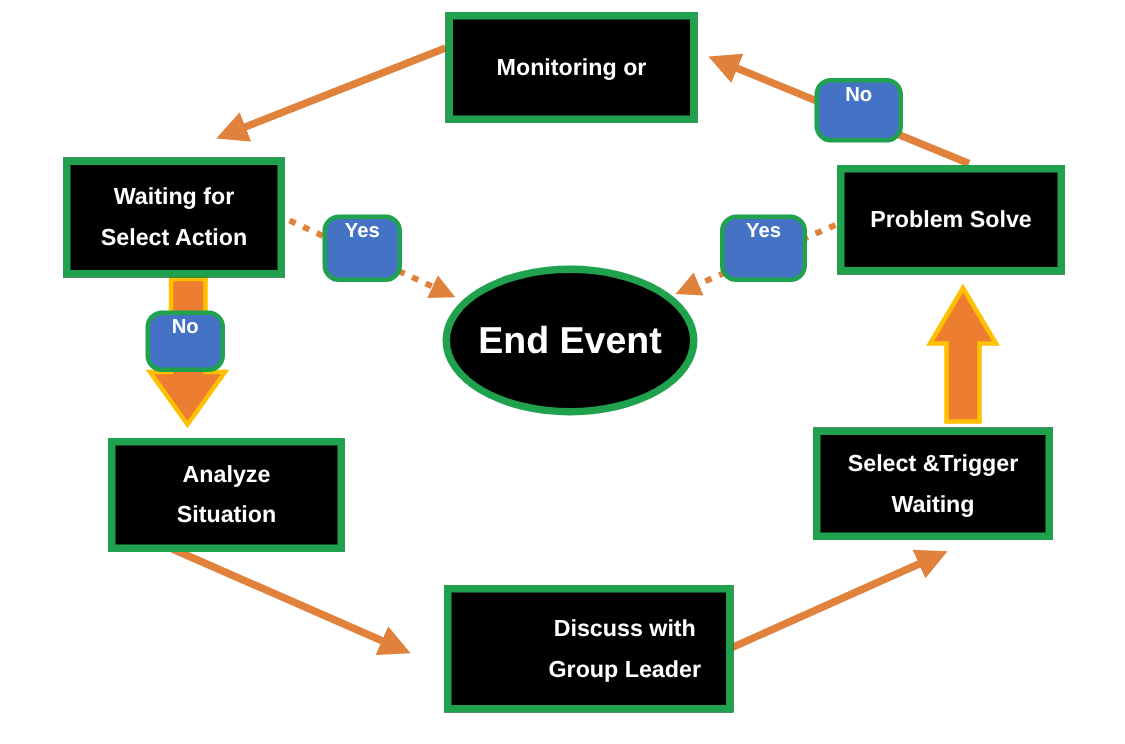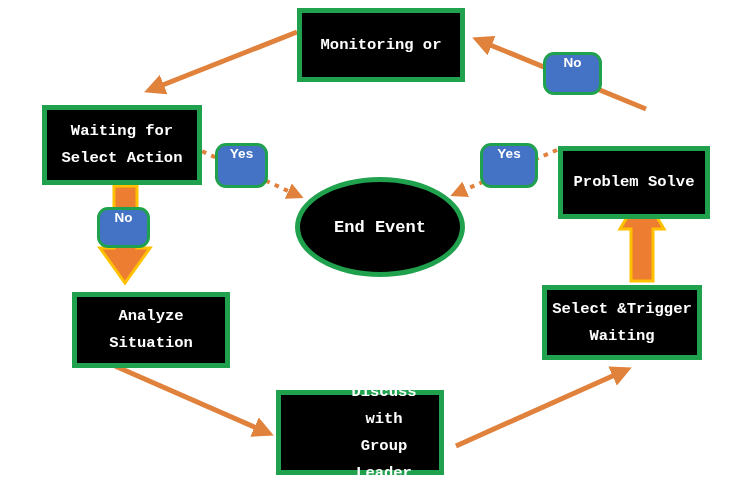--- a/index.html
+++ b/index.html
@@ -49,25 +49,24 @@
     border:5px solid var(--node-border);
     color:var(--text);
     display:flex;
     flex-direction:column;
     align-items:center;
     justify-content:center;
     text-align:center;
     font-size:15.5px;
     font-weight:700;
     line-height:27px;
-    font-family:Liberation Mono, monospace;
   }
   .node.ellipse{
     border-radius:50%;
-    font-size:17px;
+    font-size:25px;
   }
   .decision{
     position:absolute;
     box-sizing:border-box;
     background:var(--decision-fill);
     border:3px solid var(--decision-border);
     border-radius:11px;
     color:var(--text);
     display:flex;
     align-items:flex-start;
@@ -97,44 +96,44 @@
     <line class="edge dotted" x1="557" y1="150" x2="455" y2="194" marker-end="url(#ah)"></line>
 
     <polygon class="block-arrow" points="114,186 137,186 137,248 150,248 125,283 100,248 114,248"></polygon>
     <polygon class="block-arrow" points="642,192 664,229 653,229 653,281 631,281 631,229 620,229"></polygon>
   </svg>
 
   <div class="node" style="left:297px;top:8px;width:168px;height:74px;">
     <span>Monitoring or</span>
   </div>
 
-  <div class="node" style="left:42px;top:105px;width:160px;height:80px;">
+  <div class="node" style="left:42px;top:105px;width:148px;height:80px;">
     <span>Waiting for</span>
     <span>Select Action</span>
   </div>
 
-  <div class="node" style="left:558px;top:110px;width:152px;height:73px;margin-top:36px;">
+  <div class="node" style="left:558px;top:110px;width:152px;height:73px;">
     <span>Problem Solve</span>
   </div>
 
   <div class="node ellipse" style="left:295px;top:177px;width:170px;height:100px;">
     <span>End Event</span>
   </div>
 
   <div class="node" style="left:40px;top:292px;width:158px;height:76px;margin-left:32px;">
     <span>Analyze</span>
     <span>Situation</span>
   </div>
 
   <div class="node" style="left:542px;top:285px;width:160px;height:75px;">
     <span>Select &amp;Trigger</span>
     <span>Waiting</span>
   </div>
 
-  <div class="node" style="left:276px;top:390px;width:168px;height:85px;padding-left:48px;">
+  <div class="node" style="left:296px;top:390px;width:193px;height:85px;padding-left:48px;">
     <span>Discuss with</span>
     <span>Group Leader</span>
   </div>
 
   <div class="decision" style="left:215px;top:143px;width:53px;height:45px;">
     <span>Yes</span>
   </div>
 
   <div class="decision" style="left:480px;top:143px;width:58px;height:45px;">
     <span>Yes</span>

